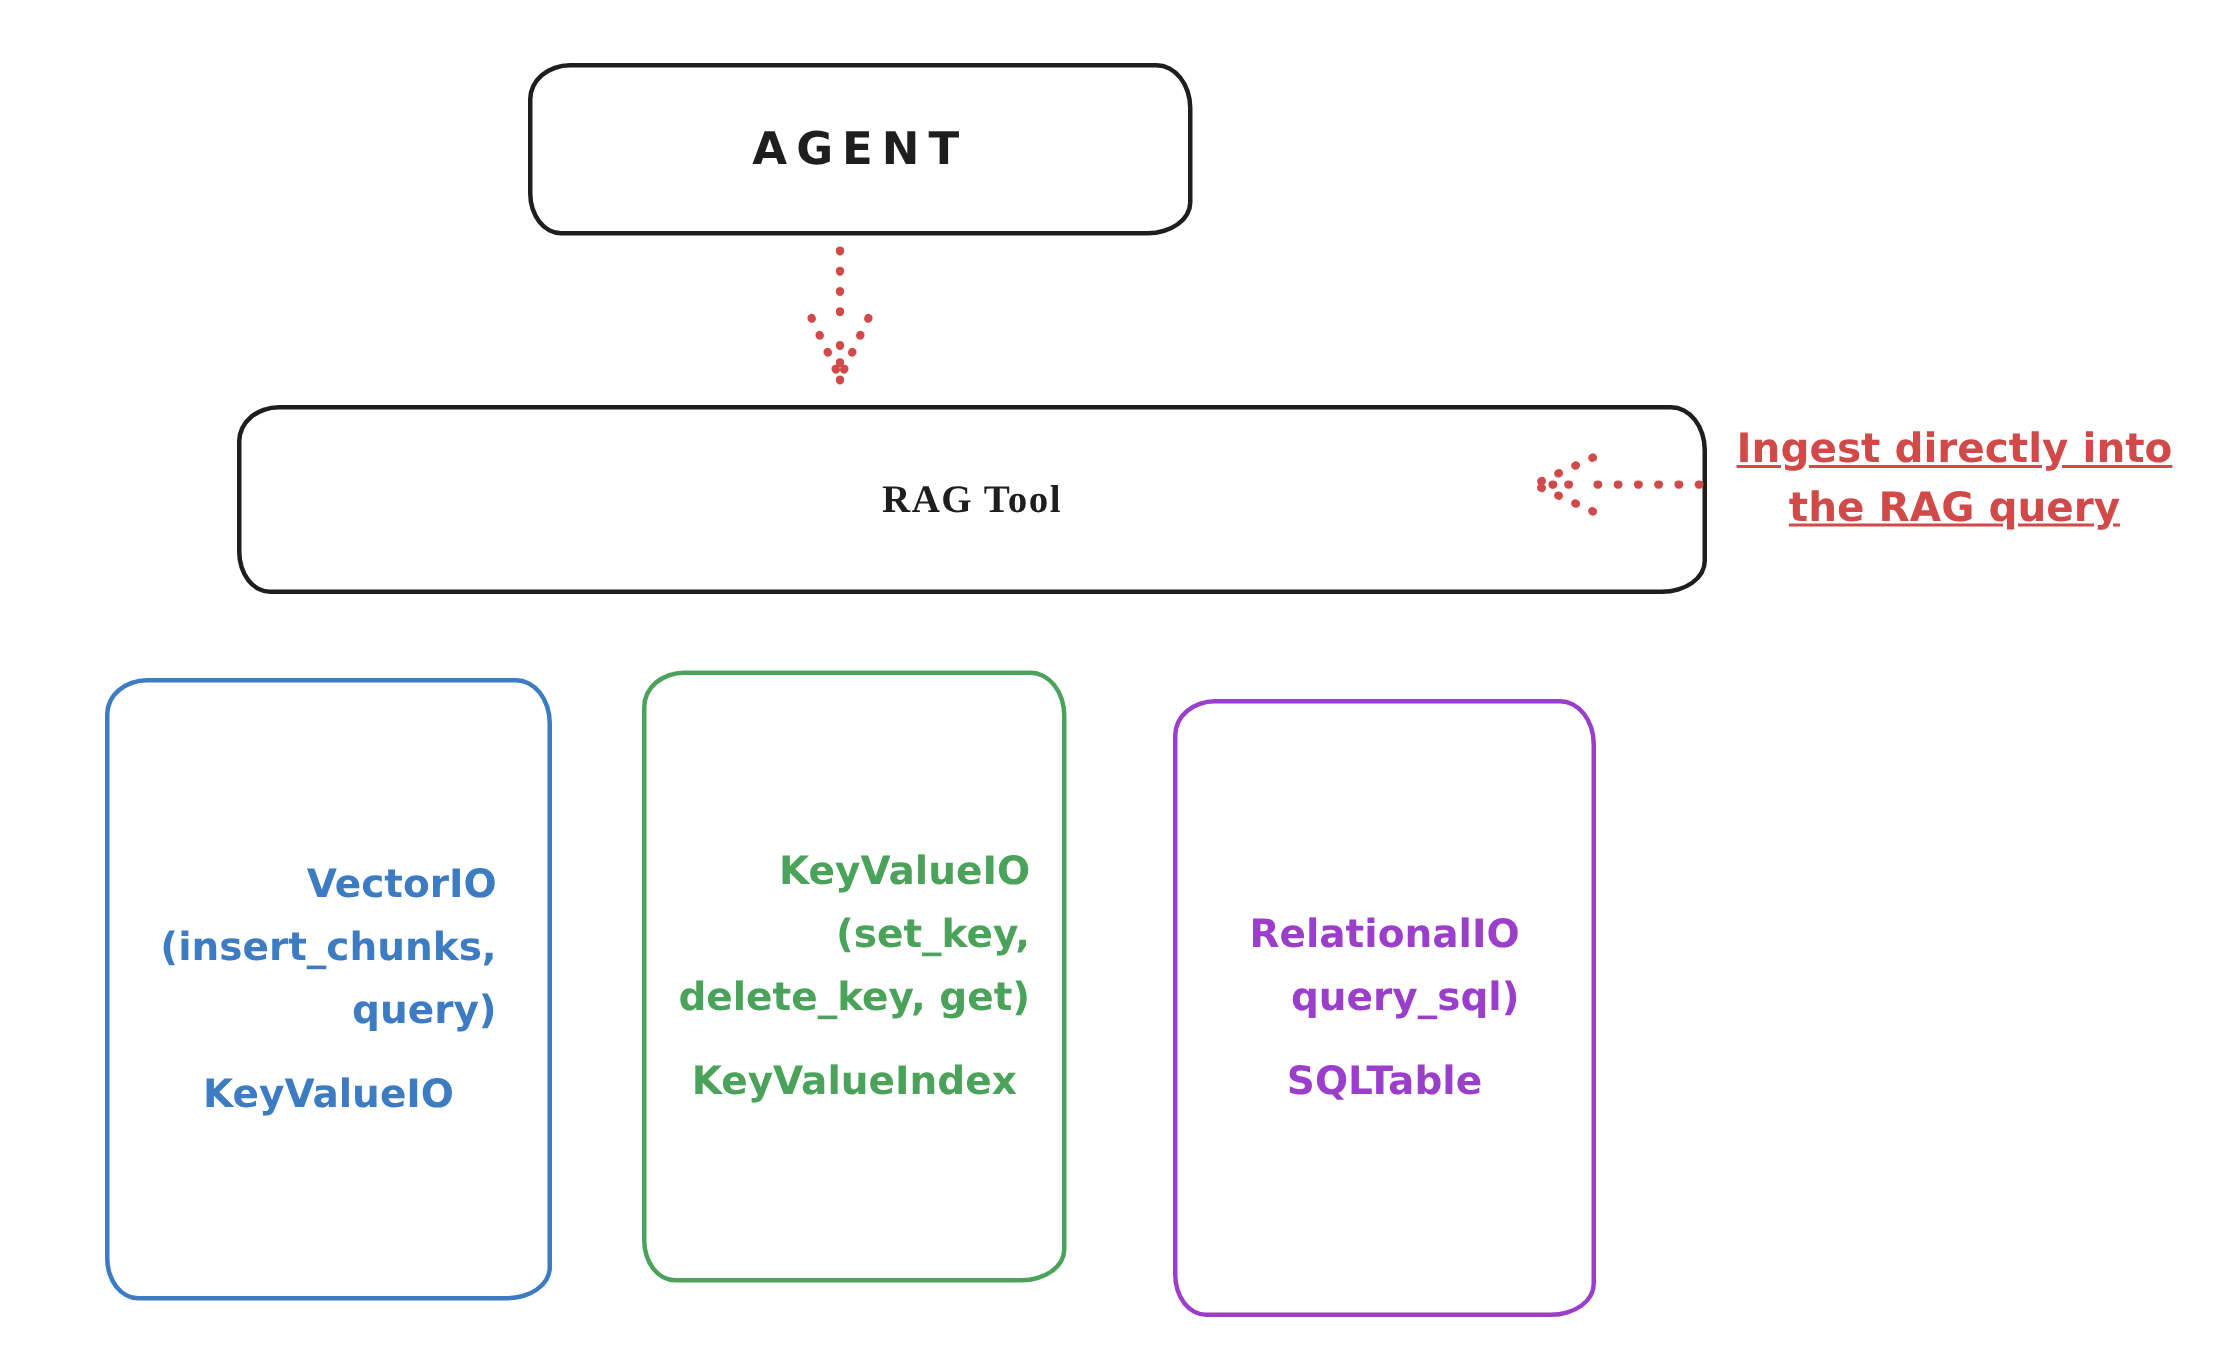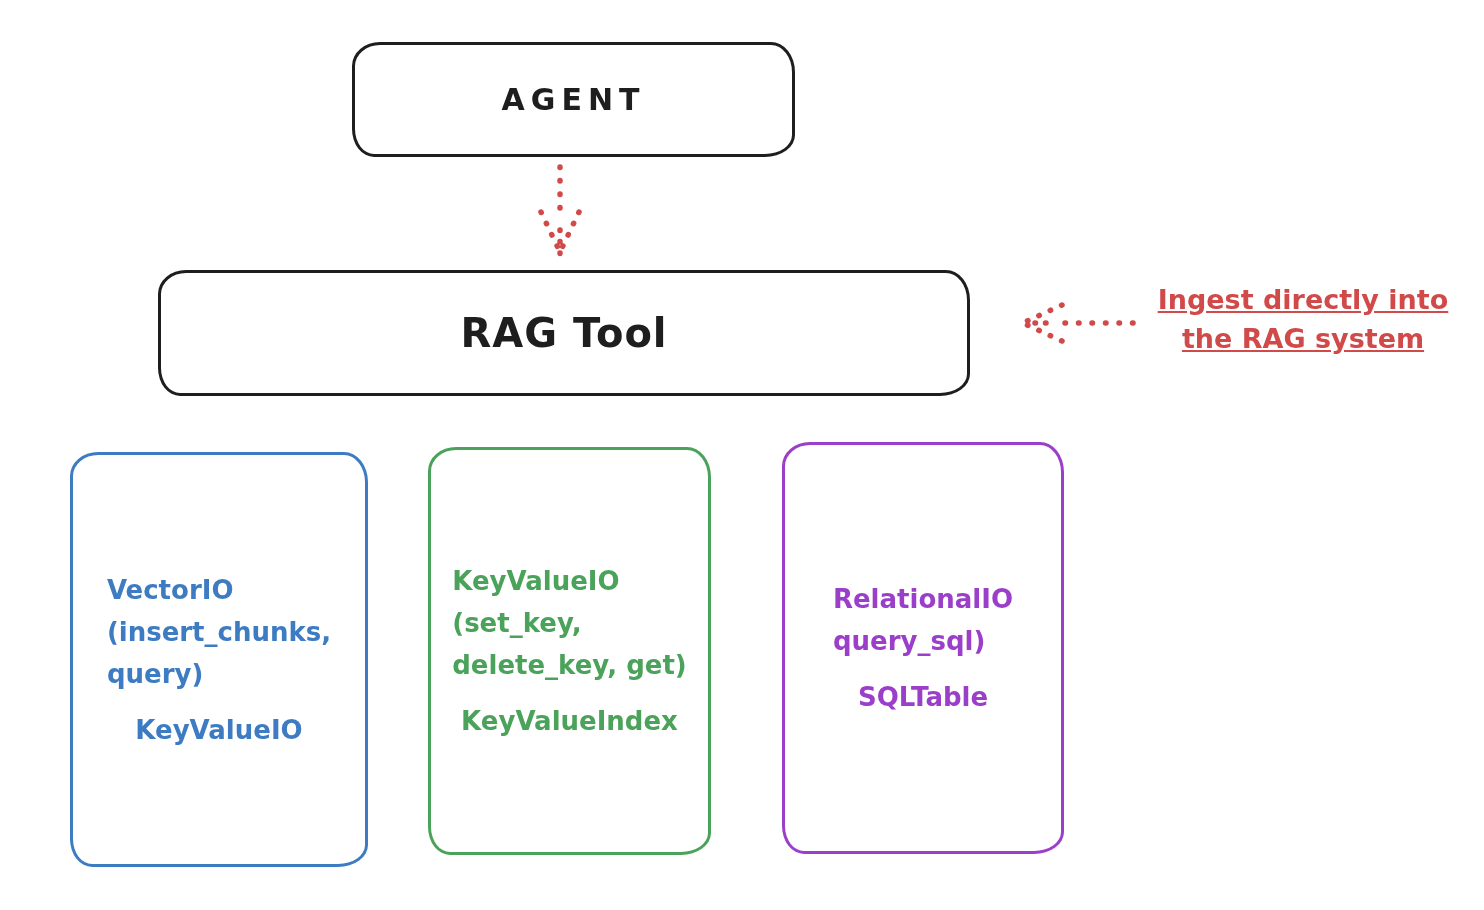--- a/index.html
+++ b/index.html
@@ -19,41 +19,41 @@
   .sketch-box {
     position: absolute;
     background: #ffffff;
     border: 3.5px solid var(--c, #1e1e1e);
     color: var(--c, #1e1e1e);
     border-radius: 28px 24px 30px 22px / 24px 30px 22px 28px;
     display: flex;
     align-items: center;
     justify-content: center;
     box-sizing: border-box;
-    text-align: left;
+    text-align: right;
   }
   .ink-box { font-weight: 700; }
   .agent-box {
     left: 352px; top: 42px; width: 443px; height: 115px;
     font-size: 30px; letter-spacing: 6px;
   }
   .rag-box {
-    left: 158px; top: 270px; width: 812px; height: 126px;
-    font-size: 40px; letter-spacing: 1px;
+    left: 158px; top: 270px; width: 980px; height: 126px;
+    font-size: 26px; letter-spacing: 1px; font-family: Liberation Serif, serif;
   }
   .io-box {
     border-width: 3px;
     flex-direction: column;
     font-size: 26px;
     font-weight: 600;
     line-height: 42px;
   }
   .io-box-vector     { left: 70px;  top: 452px; width: 298px; height: 415px; }
   .io-box-keyvalue   { left: 428px; top: 447px; width: 283px; height: 408px; }
-  .io-box-relational { left: 782px; top: 442px; width: 282px; height: 412px; }
+  .io-box-relational { left: 782px; top: 466px; width: 282px; height: 412px; }
   .io-footer { margin-top: 14px; }
 
   .arrow {
     position: absolute;
     color: var(--c, #d14a4a);
   }
   .arrow line { stroke: currentColor; }
 
   .annotation-text {
     position: absolute;
@@ -88,21 +88,21 @@
 
   <svg class="arrow" style="left: 1016px; top: 299px; --c: #d14a4a;" width="124" height="48" viewBox="0 0 124 48" fill="none">
     <line x1="117" y1="24" x2="36" y2="24" stroke-width="5.5" stroke-linecap="round" stroke-dasharray="0.5 13"></line>
     <line x1="46" y1="6" x2="9" y2="23" stroke-width="5.5" stroke-linecap="round" stroke-dasharray="0.5 12"></line>
     <line x1="46" y1="42" x2="9" y2="25" stroke-width="5.5" stroke-linecap="round" stroke-dasharray="0.5 12"></line>
     <line x1="30" y1="24" x2="12" y2="24" stroke-width="5.5" stroke-linecap="round" stroke-dasharray="0.5 10"></line>
   </svg>
 
   <div class="annotation-text" style="--c: #d14a4a;">
     <div>Ingest directly into</div>
-    <div>the RAG system</div>
+    <div>the RAG query</div>
   </div>
 
   <div class="sketch-box io-box io-box-vector" style="--c: #3d7cc2;">
     <div>
       <div>VectorIO</div>
       <div>(insert_chunks,</div>
       <div>query)</div>
     </div>
     <div class="io-footer">KeyValueIO</div>
   </div>

